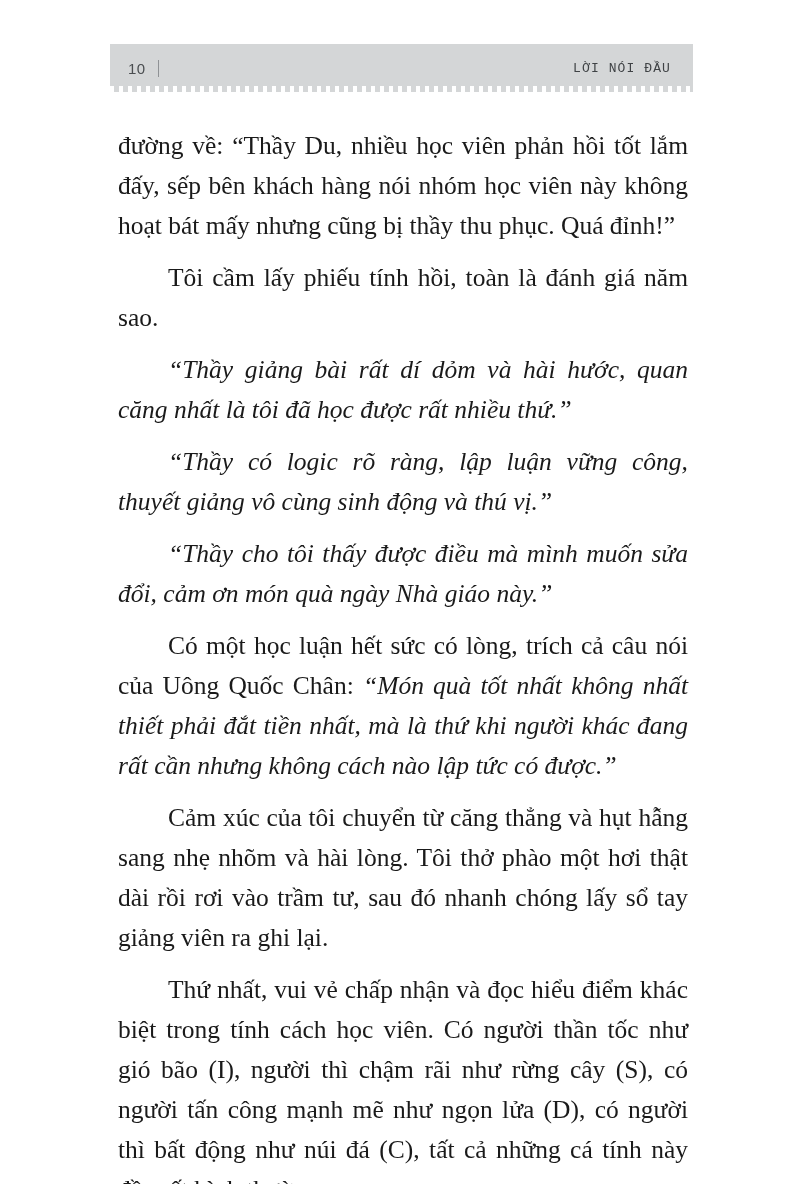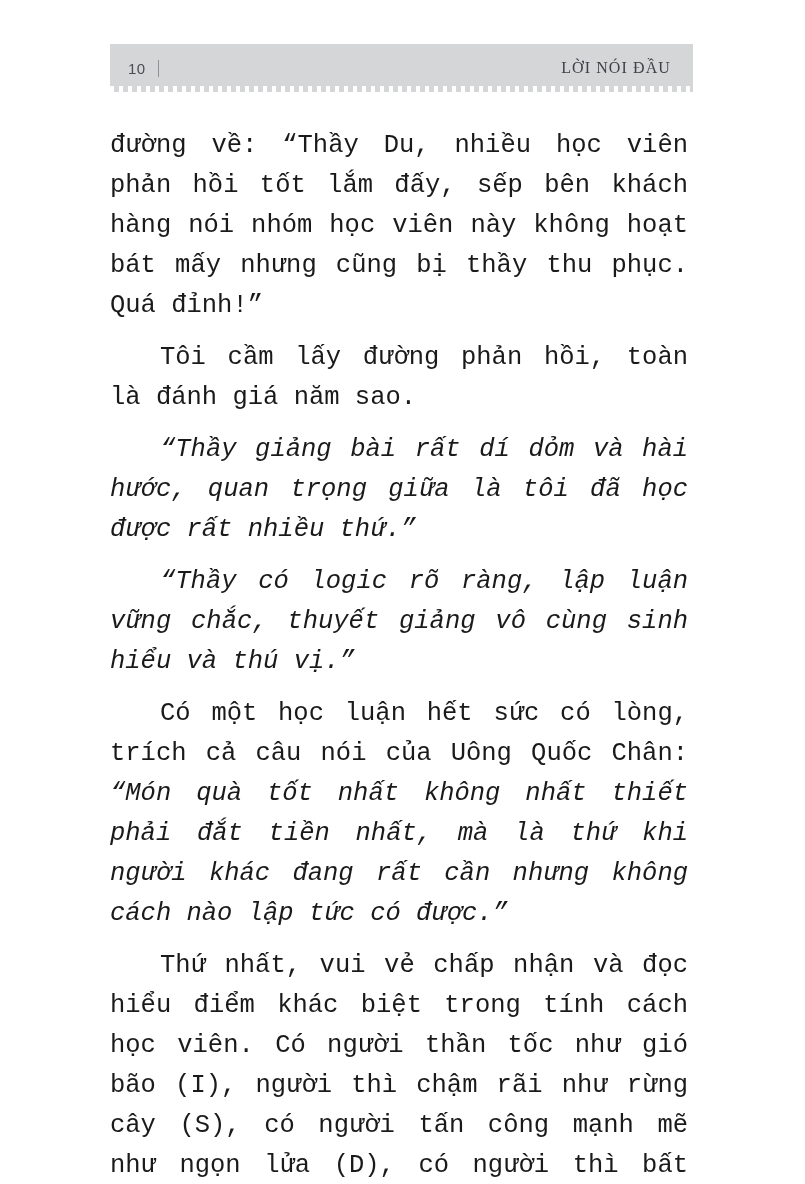--- a/index.html
+++ b/index.html
@@ -55,22 +55,22 @@
     line-height: 1;
   }
   .folio-rule {
     display: inline-block;
     width: 1px;
     height: 17px;
     background: #8f9295;
     margin-left: 12px;
   }
   .header-title {
-    font-family: Liberation Serif, serif;
-    font-size: 16px;
+    font-family: Liberation Mono, monospace;
+    font-size: 13px;
     color: #3f4245;
     letter-spacing: 1.1px;
     line-height: 1;
     white-space: nowrap;
   }
   .header-dashes {
     position: absolute;
     left: 110px;
     top: 86px;
     width: 583px;
@@ -88,23 +88,22 @@
     left: 110px;
     top: 126px;
     width: 578px;
     font-size: 25.5px;
     line-height: 40px;
     text-align: justify;
     text-justify: inter-word;
     color: #1a1a1a;
   }
   .body-text p {
-    margin: 0 0 12px 0;
+    margin: 0 0 12px 8px;
     text-align: justify;
-    font-family: Liberation Mono, monospace;
   }
   .body-text p:last-child {
     margin-bottom: 0;
   }
   .p-indent {
     text-indent: 50px;
   }
   .p-flush {
     text-indent: 0;
   }
@@ -134,28 +133,30 @@
       </div>
       <span class="header-title">LỜI NÓI ĐẦU</span>
     </div>
   </div>
   <div class="header-dashes"></div>
 
   <div class="body-text">
 
     <p class="p-flush">đường về: “Thầy Du, nhiều học viên phản hồi tốt lắm đấy, sếp bên khách hàng nói nhóm học viên này không hoạt bát mấy nhưng cũng bị thầy thu phục. Quá đỉnh!”</p>
 
-    <p class="p-indent">Tôi cầm lấy đường phản hồi, toàn là đánh giá năm sao.</p>
+    <p class="p-indent">Tôi cầm lấy phiếu tính hồi, toàn là đánh giá năm sao.</p>
 
-    <p class="quote-para">“Thầy giảng bài rất dí dỏm và hài hước, quan trọng giữa là tôi đã học được rất nhiều thứ.”</p>
+    <p class="quote-para">“Thầy giảng bài rất dí dỏm và hài hước, quan căng nhất là tôi đã học được rất nhiều thứ.”</p>
 
-    <p class="quote-para">“Thầy có logic rõ ràng, lập luận vững chắc, thuyết giảng vô cùng sinh hiểu và thú vị.”</p>
+    <p class="quote-para">“Thầy có logic rõ ràng, lập luận vững công, thuyết giảng vô cùng sinh động và thú vị.”</p>
 
 
+    <p class="quote-para">“Thầy cho tôi thấy được điều mà mình muốn sửa đổi, cảm ơn món quà ngày Nhà giáo này.”</p>
 
     <p class="p-indent"><span>Có một học luận hết sức có lòng, trích cả câu nói của Uông Quốc Chân: </span><span class="inline-quote">“Món quà tốt nhất không nhất thiết phải đắt tiền nhất, mà là thứ khi người khác đang rất cần nhưng không cách nào lập tức có được.”</span></p>
 
+    <p class="p-indent">Cảm xúc của tôi chuyển từ căng thẳng và hụt hẫng sang nhẹ nhõm và hài lòng. Tôi thở phào một hơi thật dài rồi rơi vào trầm tư, sau đó nhanh chóng lấy sổ tay giảng viên ra ghi lại.</p>
 
     <p class="p-indent">Thứ nhất, vui vẻ chấp nhận và đọc hiểu điểm khác biệt trong tính cách học viên. Có người thần tốc như gió bão (I), người thì chậm rãi như rừng cây (S), có người tấn công mạnh mẽ như ngọn lửa (D), có người thì bất động như núi đá (C), tất cả những cá tính này đều rất bình thường.</p>
 
   </div>
 
 </div>
 
 </body></html>

